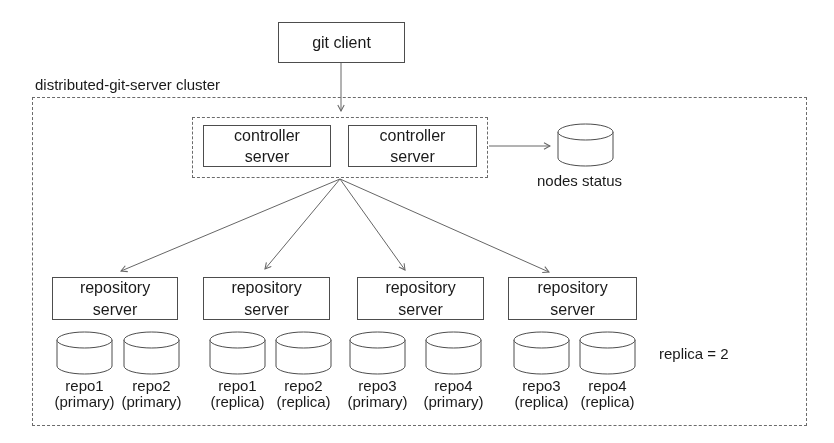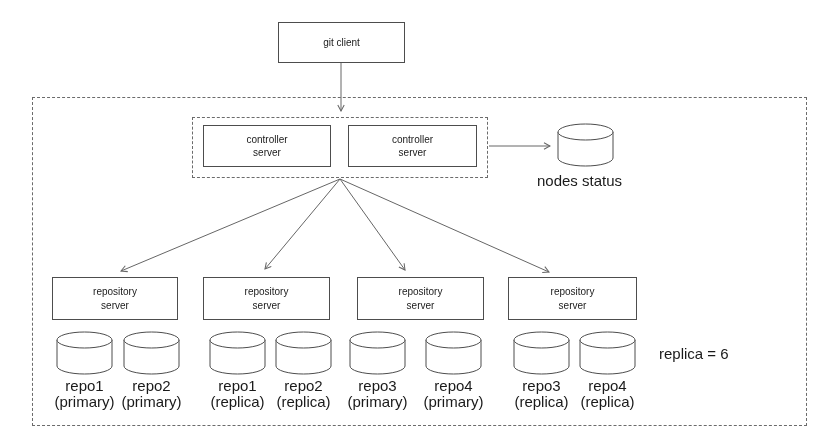--- a/index.html
+++ b/index.html
@@ -13,21 +13,21 @@
     overflow: hidden;
   }
   .box {
     position: absolute;
     border: 1px solid #4d4d4d;
     background: #ffffff;
     display: flex;
     align-items: center;
     justify-content: center;
     text-align: center;
-    font-size: 10px;
+    font-size: 16px;
     line-height: 1.32;
     white-space: pre-line;
     box-sizing: border-box;
   }
   .dashed {
     position: absolute;
     border: 1px dashed #6b6b6b;
     box-sizing: border-box;
   }
   .note {
@@ -81,37 +81,38 @@
       <path d="M489,146 L550,146" marker-end="url(#arrow)"></path>
       <path d="M340,179 L121,271" marker-end="url(#arrow)"></path>
       <path d="M340,179 L265,269" marker-end="url(#arrow)"></path>
       <path d="M340,179 L405,270" marker-end="url(#arrow)"></path>
       <path d="M340,179 L549,272" marker-end="url(#arrow)"></path>
     </g>
   </svg>
 
   <div class="box" style="left:278px; top:22px; width:127px; height:41px;">git client</div>
 
+  <div class="note" style="left:35px; top:76px;">distributed-git-server cluster</div>
 
   <div class="dashed" style="left:32px; top:97px; width:775px; height:329px;"></div>
 
   <div class="dashed" style="left:192px; top:117px; width:296px; height:61px;"></div>
 
   <div class="box" style="left:203px; top:125px; width:128px; height:42px;">controller
 server</div>
   <div class="box" style="left:348px; top:125px; width:129px; height:42px;">controller
 server</div>
 
   <svg class="cyl" style="position:absolute; left:557px; top:123px;" width="57" height="44" viewBox="0 0 57 44">
     <path d="M 1 9 L 1 35 A 27.5 8 0 0 0 56 35 L 56 9" fill="#ffffff" stroke="#4d4d4d"></path>
     <ellipse cx="28.5" cy="9" rx="27.5" ry="8" fill="#ffffff" stroke="#4d4d4d"></ellipse>
   </svg>
   <div class="nodes-label">nodes status</div>
 
-  <div class="note" style="left:659px; top:345px;">replica = 6</div>
+  <div class="note" style="left:659px; top:345px;">replica = 2</div>
 
   <div class="box" style="left:52px; top:277px; width:126px; height:43px;">repository
 server</div>
   <div class="box" style="left:203px; top:277px; width:127px; height:43px;">repository
 server</div>
   <div class="box" style="left:357px; top:277px; width:127px; height:43px;">repository
 server</div>
   <div class="box" style="left:508px; top:277px; width:129px; height:43px;">repository
 server</div>
 

